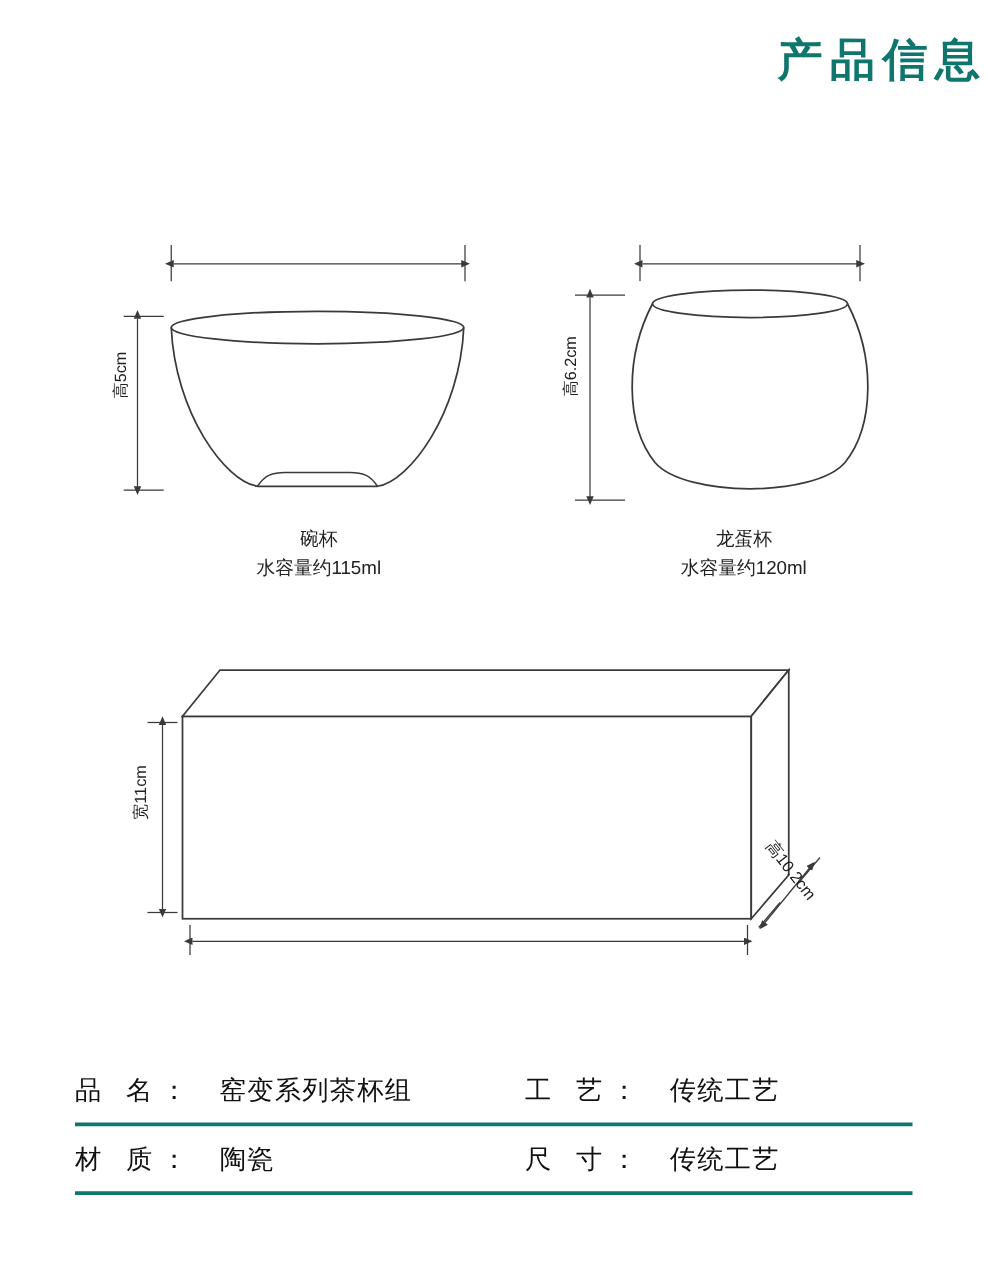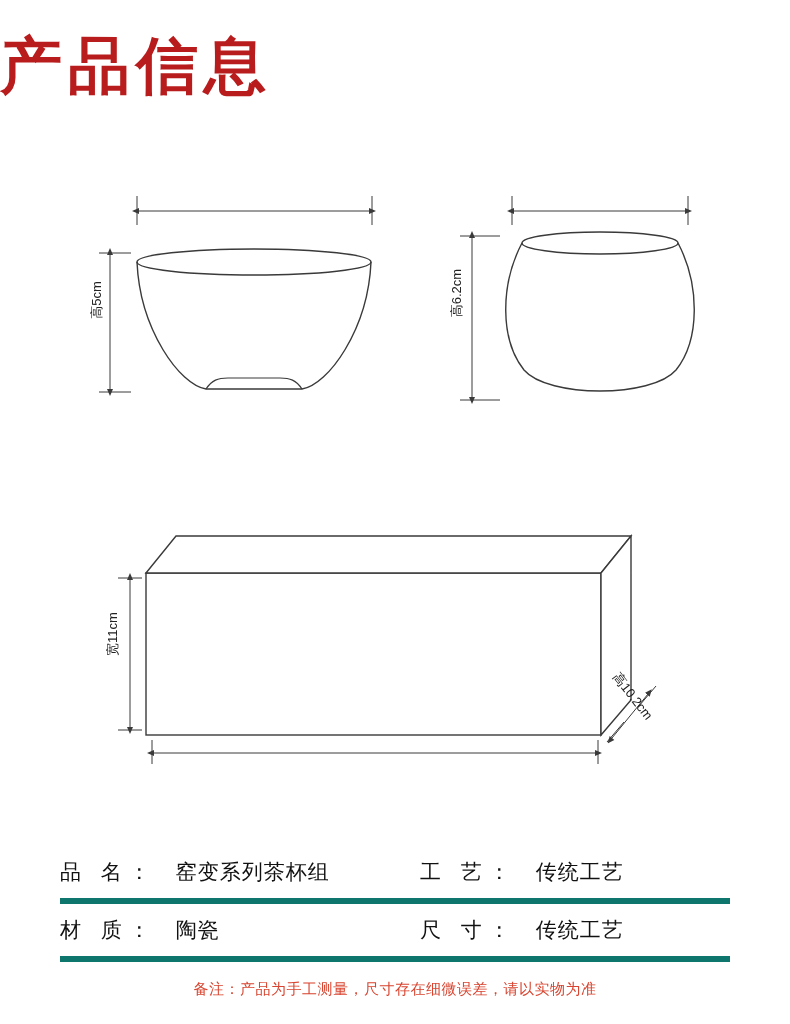--- a/index.html
+++ b/index.html
@@ -18,25 +18,25 @@
   .page {
     position: relative;
     width: 790px;
     height: 1024px;
   }
   .title {
     position: absolute;
     top: 24px;
     left: 0;
     width: 790px;
-    text-align: left;
-    font-size: 62px;
+    text-align: right;
+    font-size: 36px;
     font-weight: bold;
     letter-spacing: 6px;
-    color: #b91c1c;
+    color: #0f766e;
   }
   .diagram-svg {
     position: absolute;
     top: 0;
     left: 0;
   }
   .cap {
     position: absolute;
     text-align: center;
     font-size: 15px;
@@ -50,21 +50,21 @@
   .specs {
     position: absolute;
     left: 60px;
     top: 846px;
     width: 670px;
   }
   .spec-row {
     display: flex;
     align-items: center;
     height: 52px;
-    border-bottom: 6px solid #0f766e;
+    border-bottom: 3px solid #0f766e;
   }
   .spec-cell {
     display: flex;
     align-items: baseline;
     font-size: 21px;
     color: #111;
   }
   .spec-cell.left { width: 360px; }
   .spec-cell.right { width: 310px; text-align: right; }
   .spec-label {
@@ -153,21 +153,29 @@
     </g>
   </svg>
 
   <div class="cap" style="left:62px; top:290px; width:70px; transform:rotate(-90deg); font-size:13px;">高5cm</div>
 
   <div class="cap" style="left:417px; top:283px; width:80px; transform:rotate(-90deg); font-size:13px;">高6.2cm</div>
 
   <div class="cap" style="left:78px; top:624px; width:70px; transform:rotate(-90deg); font-size:13px;">宽11cm</div>
   <div class="cap" style="left:598px; top:700px; width:90px; transform:rotate(52deg); font-size:13px; text-align:left;">高10.2cm</div>
 
-
+  <div class="cap cap-bowl">
+    <div>碗杯</div>
+    <div>水容量约115ml</div>
+  </div>
+
+  <div class="cap cap-egg">
+    <div>龙蛋杯</div>
+    <div>水容量约120ml</div>
+  </div>
 
 
   <div class="specs">
     <div class="spec-row">
       <div class="spec-cell left">
         <span class="spec-label">品 名</span>
         <span class="spec-colon">：</span>
         <span class="spec-value">窑变系列茶杯组</span>
       </div>
       <div class="spec-cell right">
@@ -183,15 +191,14 @@
         <span class="spec-value">陶瓷</span>
       </div>
       <div class="spec-cell right">
         <span class="spec-label">尺 寸</span>
         <span class="spec-colon">：</span>
         <span class="spec-value">传统工艺</span>
       </div>
     </div>
   </div>
 
-  <div class="note">备注：产品为手工测量，尺寸存在细微误差，请以实物为准</div>
 
 </div>
 
 </body></html>

